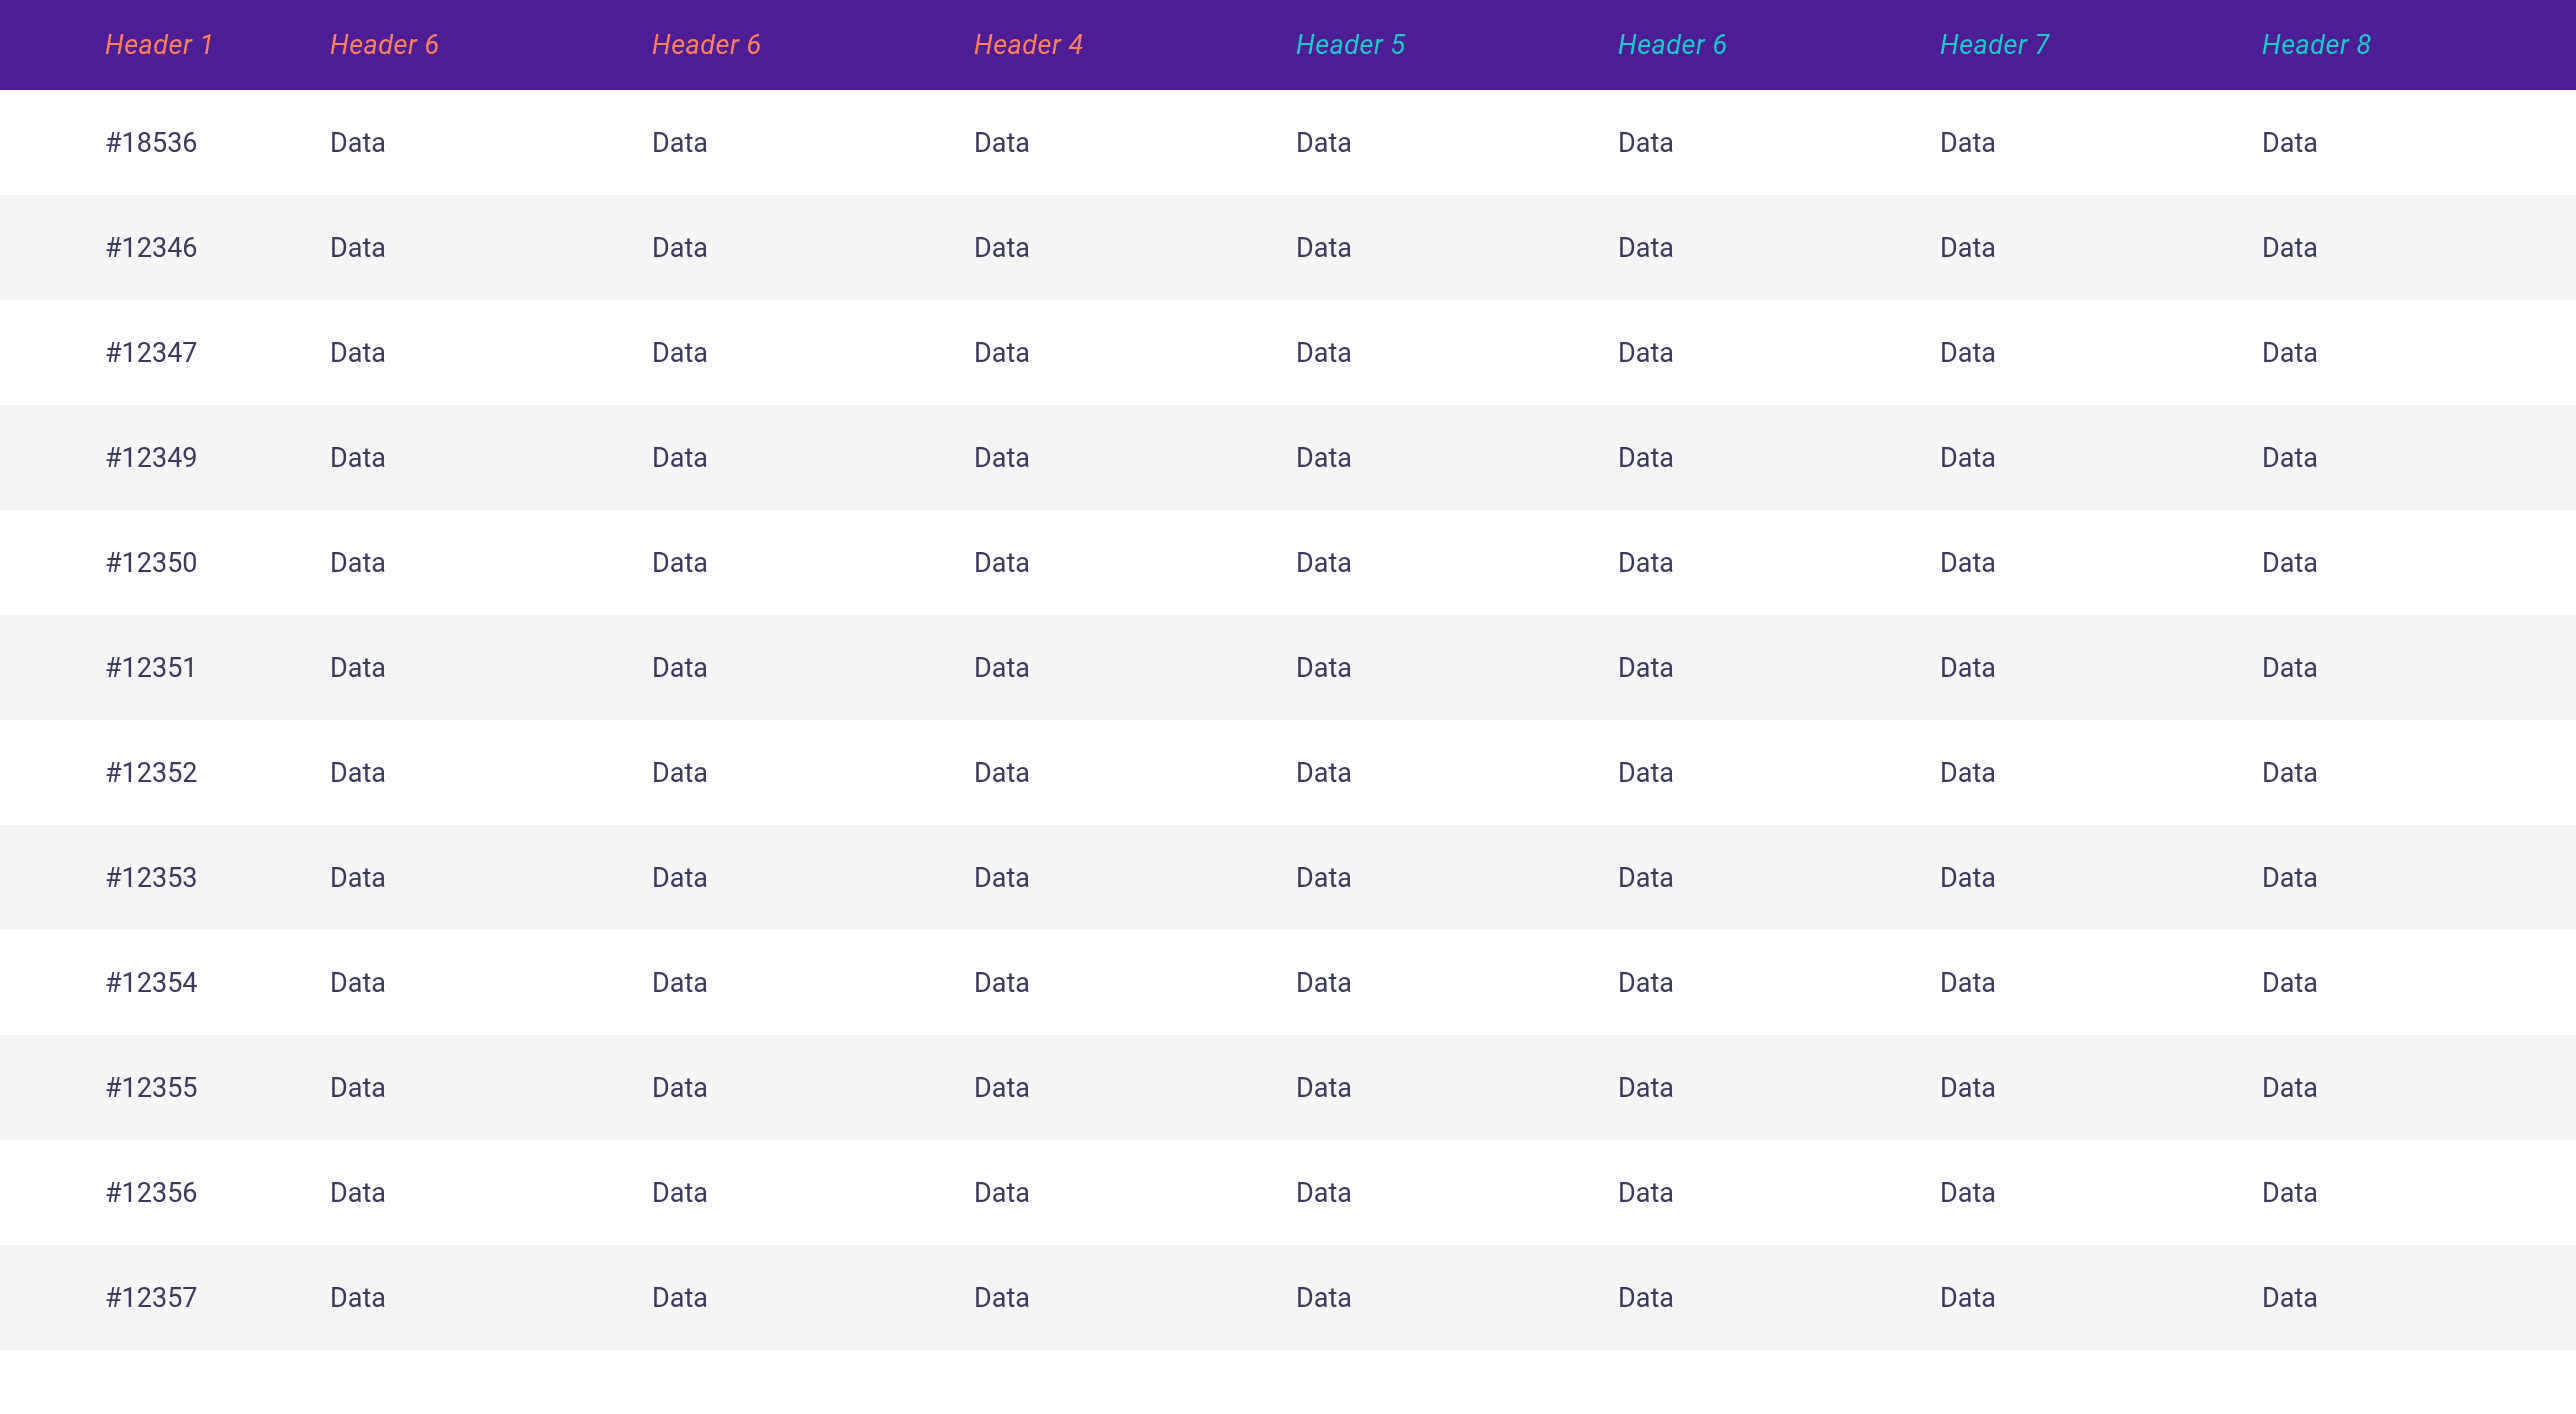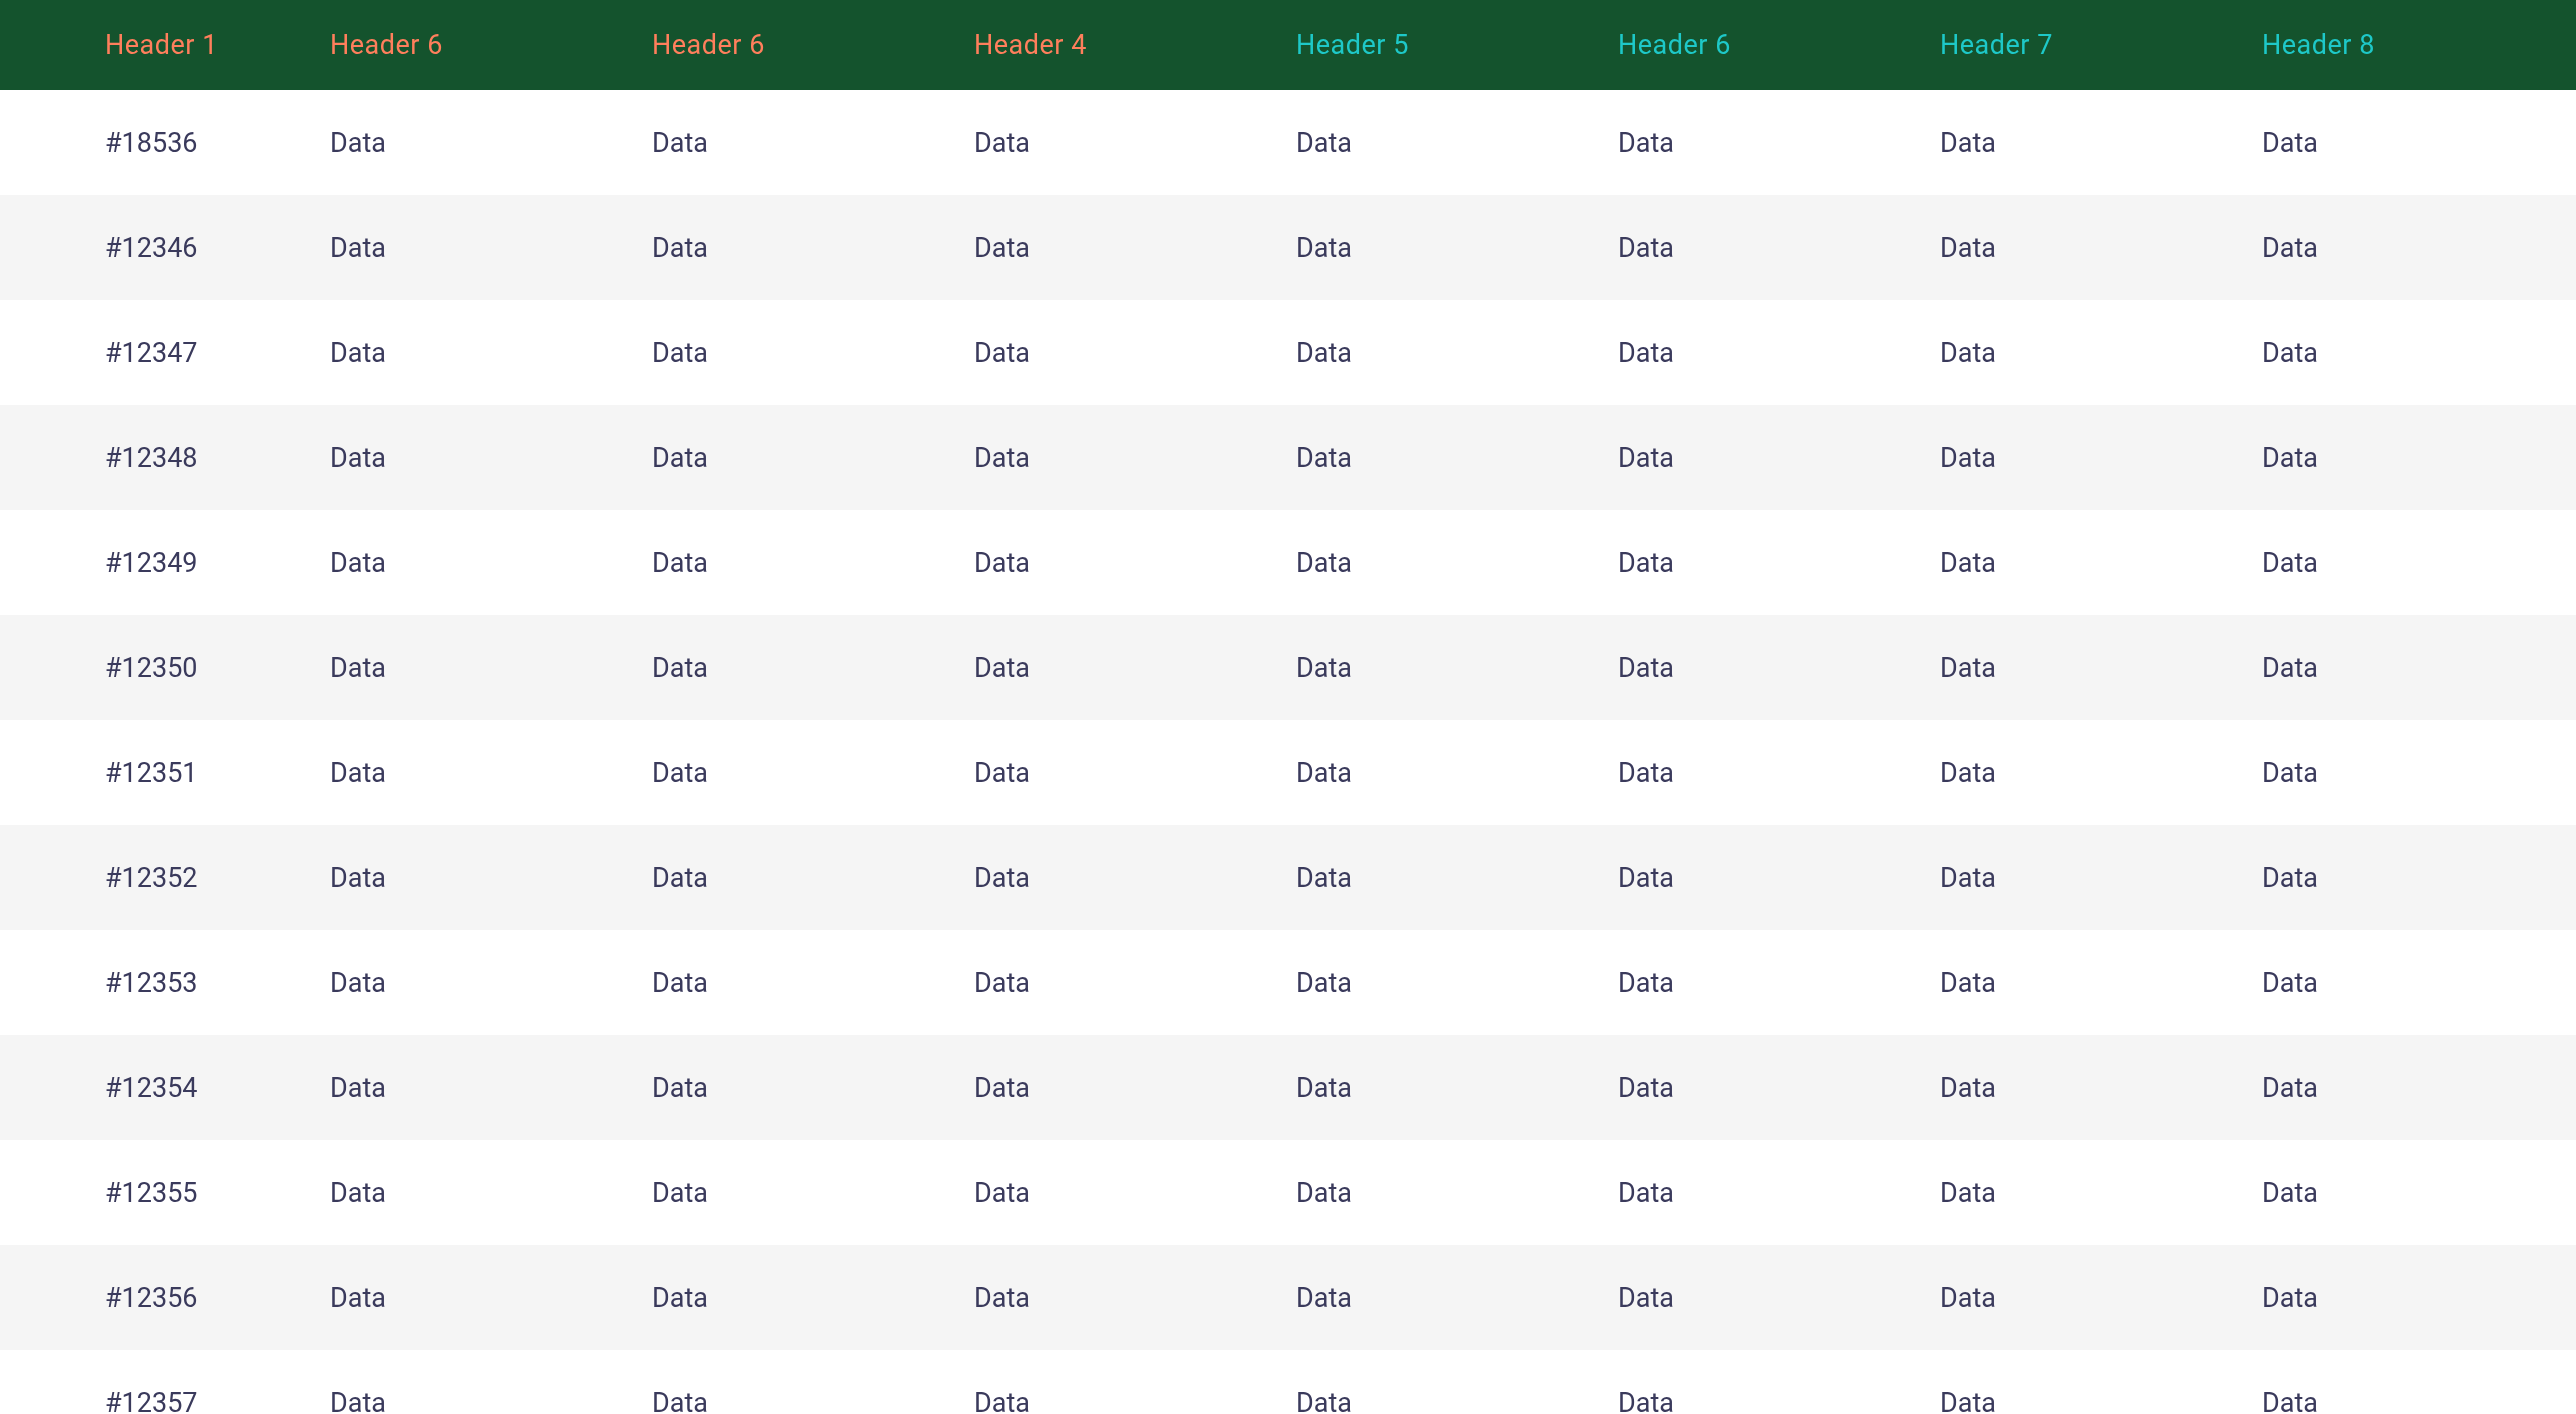--- a/index.html
+++ b/index.html
@@ -6,21 +6,22 @@
 body {
   font-family: -apple-system, BlinkMacSystemFont, "Segoe UI", Roboto, "Helvetica Neue", Arial, sans-serif;
   background: #ffffff;
   width: 2576px;
 }
 .table {
   width: 100%;
   border-collapse: collapse;
 }
 .table-header {
-  background: #14532d;
+  background: #4c1d95;
+  font-style: italic;
 }
 .table-header th {
   padding: 29px 0;
   font-size: 27px;
   font-weight: 400;
   text-align: left;
   letter-spacing: 0.5px;
 }
 .table-header th:first-child { padding-left: 105px; }
 .table-header th:last-child { padding-right: 125px; margin-left: 40px; }
@@ -79,30 +80,20 @@
       <td>Data</td>
       <td>Data</td>
       <td>Data</td>
       <td>Data</td>
       <td>Data</td>
       <td>Data</td>
       <td>Data</td>
     </tr>
     <tr>
       <td>#12347</td>
-      <td>Data</td>
-      <td>Data</td>
-      <td>Data</td>
-      <td>Data</td>
-      <td>Data</td>
-      <td>Data</td>
-      <td>Data</td>
-    </tr>
-    <tr>
-      <td>#12348</td>
       <td>Data</td>
       <td>Data</td>
       <td>Data</td>
       <td>Data</td>
       <td>Data</td>
       <td>Data</td>
       <td>Data</td>
     </tr>
     <tr>
       <td>#12349</td>

